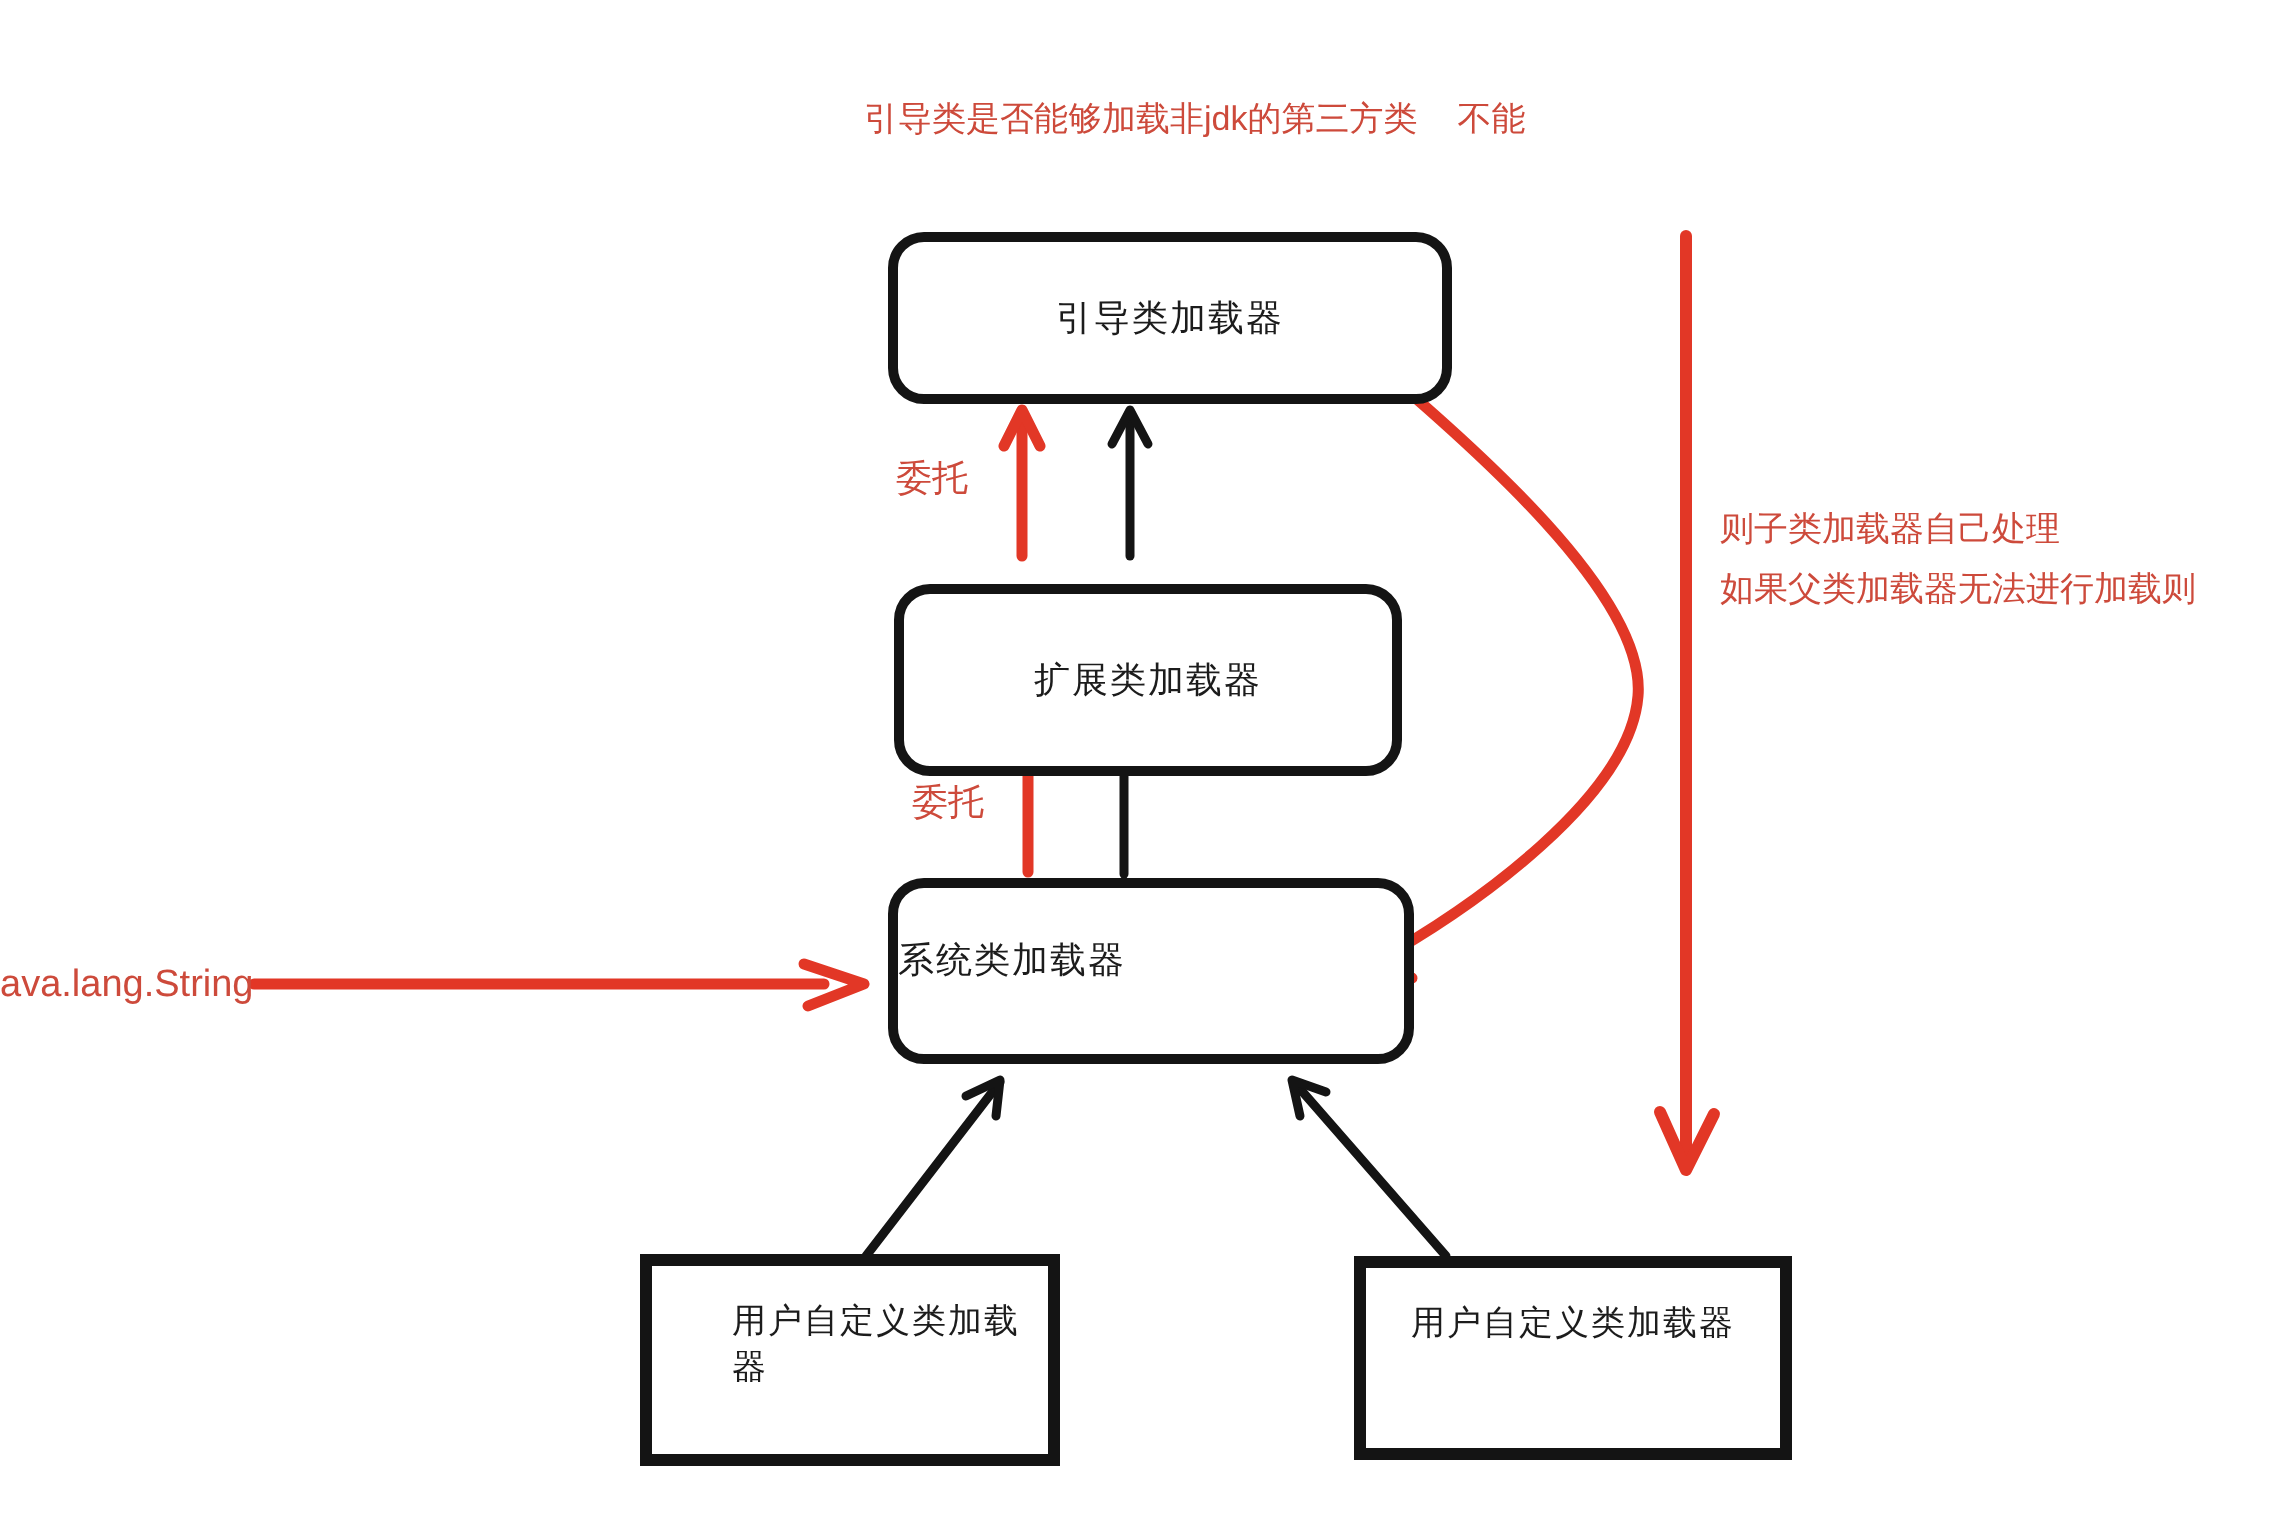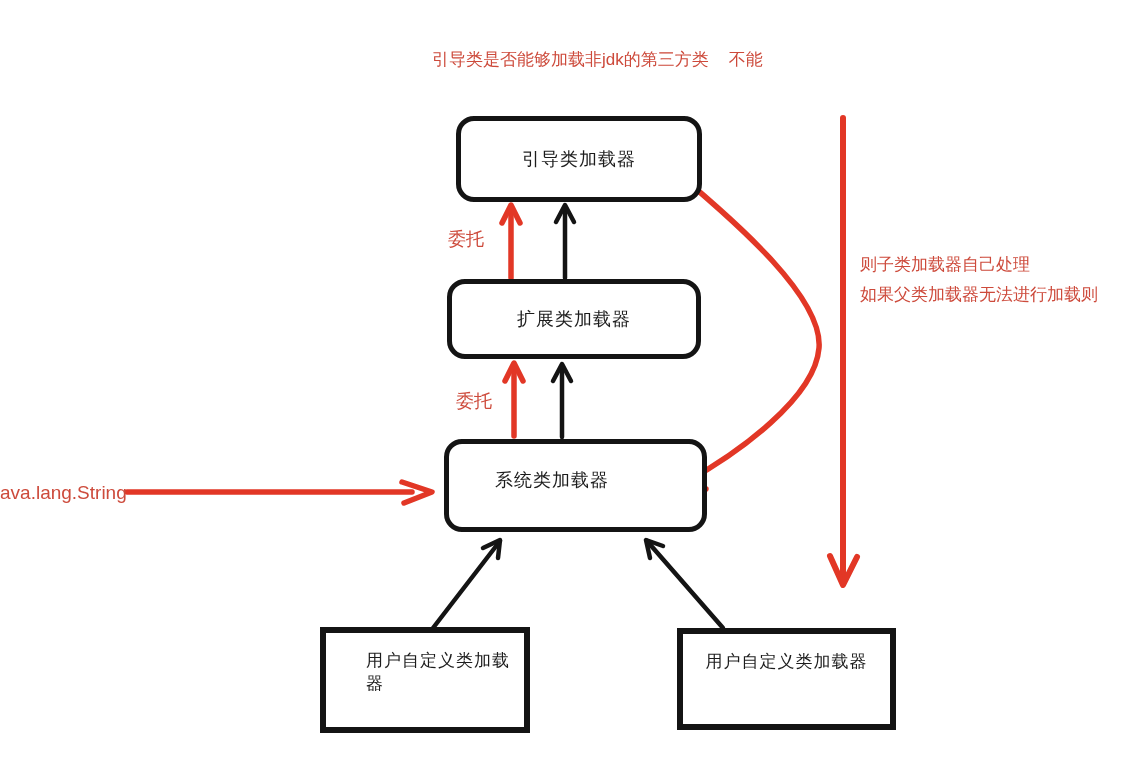--- a/index.html
+++ b/index.html
@@ -29,25 +29,25 @@
     background: #fff;
     border: 5px solid var(--ink);
     border-radius: 18px;
     display: flex;
     align-items: center;
     justify-content: center;
     font-size: 18px;
     color: #1c1c1c;
     letter-spacing: 1px;
   }
-  #box-bootstrap { left: 456px; top: 116px; width: 246px; height: 86px; }
-  #box-extension { left: 447px; top: 279px; width: 254px; height: 80px; }
+  #box-bootstrap { left: 444px; top: 116px; width: 282px; height: 86px; }
+  #box-extension { left: 447px; top: 292px; width: 254px; height: 96px; }
   #box-system {
     left: 444px; top: 439px; width: 263px; height: 93px;
-    justify-content: flex-start; padding-left: 46px; padding-bottom: 12px;
+    justify-content: flex-start; padding-bottom: 12px;
   }
   #box-user-left {
     left: 320px; top: 627px; width: 210px; height: 106px;
     border-radius: 0; border-width: 6px;
     align-items: flex-start; justify-content: flex-start;
     padding-top: 16px; padding-left: 40px; font-size: 17px;
   }
   #box-user-right {
     left: 677px; top: 628px; width: 219px; height: 102px;
     border-radius: 0; border-width: 6px;

